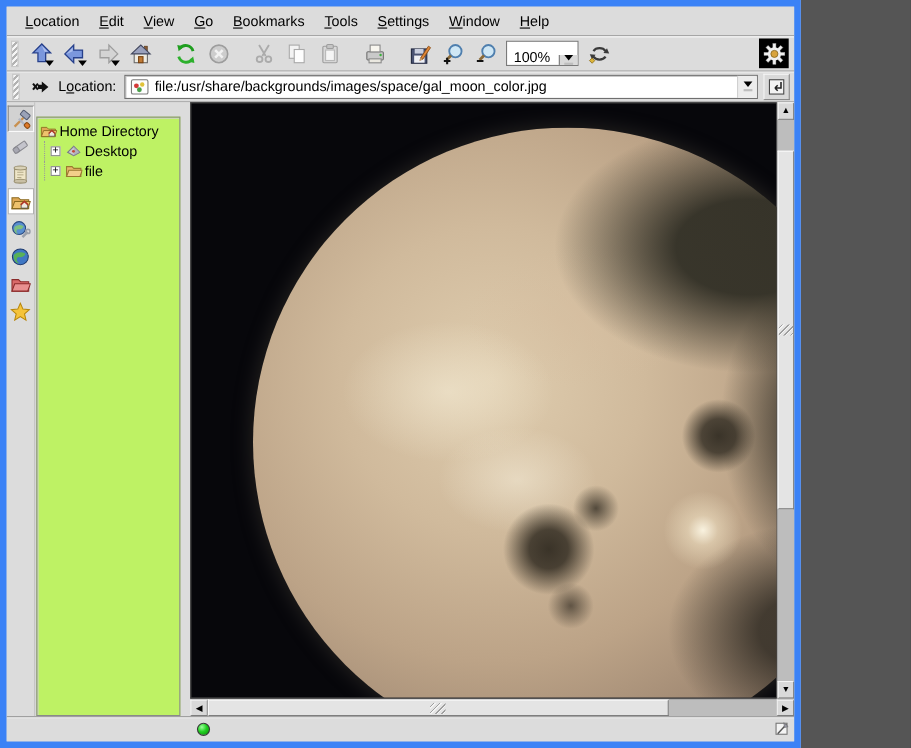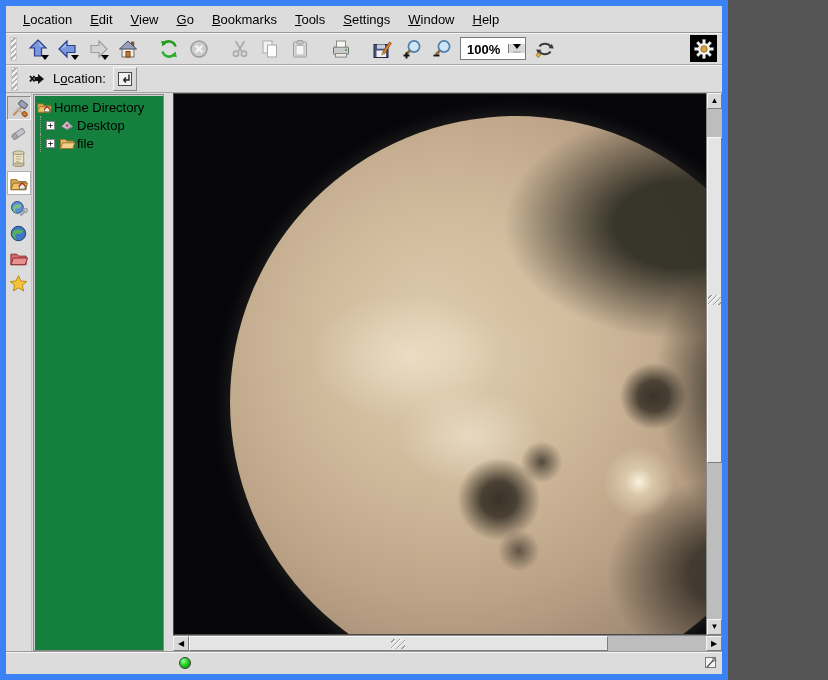--- a/index.html
+++ b/index.html
@@ -21,22 +21,22 @@
     padding:0 3px; gap:1px; background:#dcdcdc; border-bottom:1px solid #a6a6a6;
     box-shadow: inset 0 1px 0 #f4f4f4; }
   .handle { width:7px; height:24px; margin:0 5px 0 1px; border:1px solid #c8c8c8;
     background:repeating-linear-gradient(135deg,#f6f6f6 0 2px,#b2b2b2 2px 4px); }
   .tbtn { width:29px; height:29px; display:flex; align-items:center; justify-content:center;
     position:relative; border:1px solid transparent; }
   .tbtn.disabled svg { opacity:.95; }
   .dd-marker { position:absolute; right:2px; bottom:2px; width:0; height:0;
     border-left:4px solid transparent; border-right:4px solid transparent; border-top:5px solid #000; }
   .gap { width:10px; }
-  .zoom-combo { display:flex; align-items:center; height:23px; margin:0 3px;
-    border:1px solid #7a7a7a; background:#fff;font-weight:bold; }
+  .zoom-combo { display:flex; align-items:flex-end; height:23px; margin:0 3px;
+    border:1px solid #7a7a7a; background:#fff; }
   .zoom-value { padding:2px 8px 0 6px; min-width:44px; font-size:13px; }
   .combo-btn { width:17px; background:#d9d9d9; border-left:1px solid #7a7a7a;
     display:flex; flex-direction:column; align-items:center; justify-content:center; gap:2px; }
   .tri-down { width:0; height:0; border-left:4px solid transparent; border-right:4px solid transparent; border-top:5px solid #000; }
   .combo-dash { width:8px; height:2px; background:#bdbdbd; }
   .spacer { flex:1; }
   .logo-tile { width:27px; height:27px; background:#000; margin-right:2px;
     display:flex; align-items:center; justify-content:center; }
   
   .locationbar { height:28px; flex:0 0 28px; display:flex; align-items:center;
@@ -51,21 +51,21 @@
     align-items:center; justify-content:center; border-left:1px solid #d0d0d0; background:#ececec; }
   .go-btn { width:24px; height:24px; display:flex; align-items:center; justify-content:center;
     border:1px solid; border-color:#f6f6f6 #8a8a8a #8a8a8a #f6f6f6; background:#d9d9d9; }
   
   .main { flex:1; display:flex; min-height:0; background:#dcdcdc; }
   .tabstrip { flex:0 0 26px; display:flex; flex-direction:column; align-items:center;
     padding-top:3px; gap:1px; border-right:1px solid #c2c2c2; }
   .tab { width:24px; height:24px; display:flex; align-items:center; justify-content:center; }
   .tab.pressed { border:1px solid; border-color:#8a8a8a #fafafa #fafafa #8a8a8a; background:#d2d2d2; }
   .tab.active { background:#ffffff; border:1px solid #b0b0b0; }
-  .treepanel { flex:0 0 131px; background:#15803d; margin:1px 0 0 1px;
+  .treepanel { flex:0 0 131px; background:#bef264; margin:13px 0 0 1px;
     border:1px solid #8a8a8a; box-shadow: inset 1px 1px 0 #cfcfcf; padding:3px 0 0 2px; overflow:hidden; }
   .tree-row { display:flex; align-items:center; height:18px; gap:2px; white-space:nowrap; font-size:13px; }
   .expander { width:9px; height:9px; border:1px solid #8a8a8a; background:#fff;
     display:flex; align-items:center; justify-content:center; font-size:9px; line-height:7px;
     margin-right:2px; flex:0 0 9px; font-family:"DejaVu Sans Mono",monospace; }
   .guide { width:8px; height:18px; border-left:1px dotted #9a9a9a; margin-left:4px; flex:0 0 4px; }
   .splitter { flex:0 0 9px; }
   .rightcol { flex:1; display:flex; flex-direction:column; min-width:0; }
   .viewrow { flex:1; display:flex; min-height:0; }
   .canvas { flex:1; position:relative; overflow:hidden; background:#07070b;
@@ -291,20 +291,35 @@
 
   <div class="locationbar">
     <div class="handle"></div>
     <span id="clear-loc" style="display:flex;">
         <svg width="18" height="18" viewBox="0 0 18 18" xmlns="http://www.w3.org/2000/svg">
           <path d="M16 9 L10 4 V7 H6.5 V11 H10 V14 Z" fill="#111"></path>
           <path d="M2 6 L6.5 11.5 M6.5 6 L2 11.5" stroke="#111" stroke-width="1.9"></path>
         </svg>
       </span>
     <span class="loc-label" id="loc-label">L<u>o</u>cation:</span>
+    <span class="loc-field">
+      <span id="mime-icon" style="display:flex;">
+          <svg width="18" height="18" viewBox="0 0 18 18" xmlns="http://www.w3.org/2000/svg">
+            <rect x="1.5" y="2.5" width="15" height="13" rx="1.5" fill="#fdfdfd" stroke="#7a7a7a"></rect>
+            <circle cx="6" cy="8" r="2.2" fill="#d43a3a"></circle>
+            <circle cx="11.3" cy="6.8" r="2" fill="#e0c23a"></circle>
+            <circle cx="8.7" cy="11.6" r="2.2" fill="#4aa04a"></circle>
+          </svg>
+        </span>
+      <span class="loc-text">file:/usr/share/backgrounds/images/space/gal_moon_color.jpg</span>
+      <span class="loc-drop">
+        <span class="tri-down"></span>
+        <span class="combo-dash"></span>
+      </span>
+    </span>
     <span class="go-btn" id="go-btn">
         <svg width="18" height="18" viewBox="0 0 18 18" xmlns="http://www.w3.org/2000/svg">
           <rect x="2.5" y="2.5" width="13" height="13" fill="#f2f2f2" stroke="#4a4a4a"></rect>
           <path d="M13 4.5 V10 H7.5 M7.5 10 L10 7.5 M7.5 10 L10 12.5" stroke="#222" stroke-width="1.4" fill="none"></path>
         </svg>
       </span>
   </div>
 
   <div class="main">
     <div class="tabstrip" id="tabstrip">

